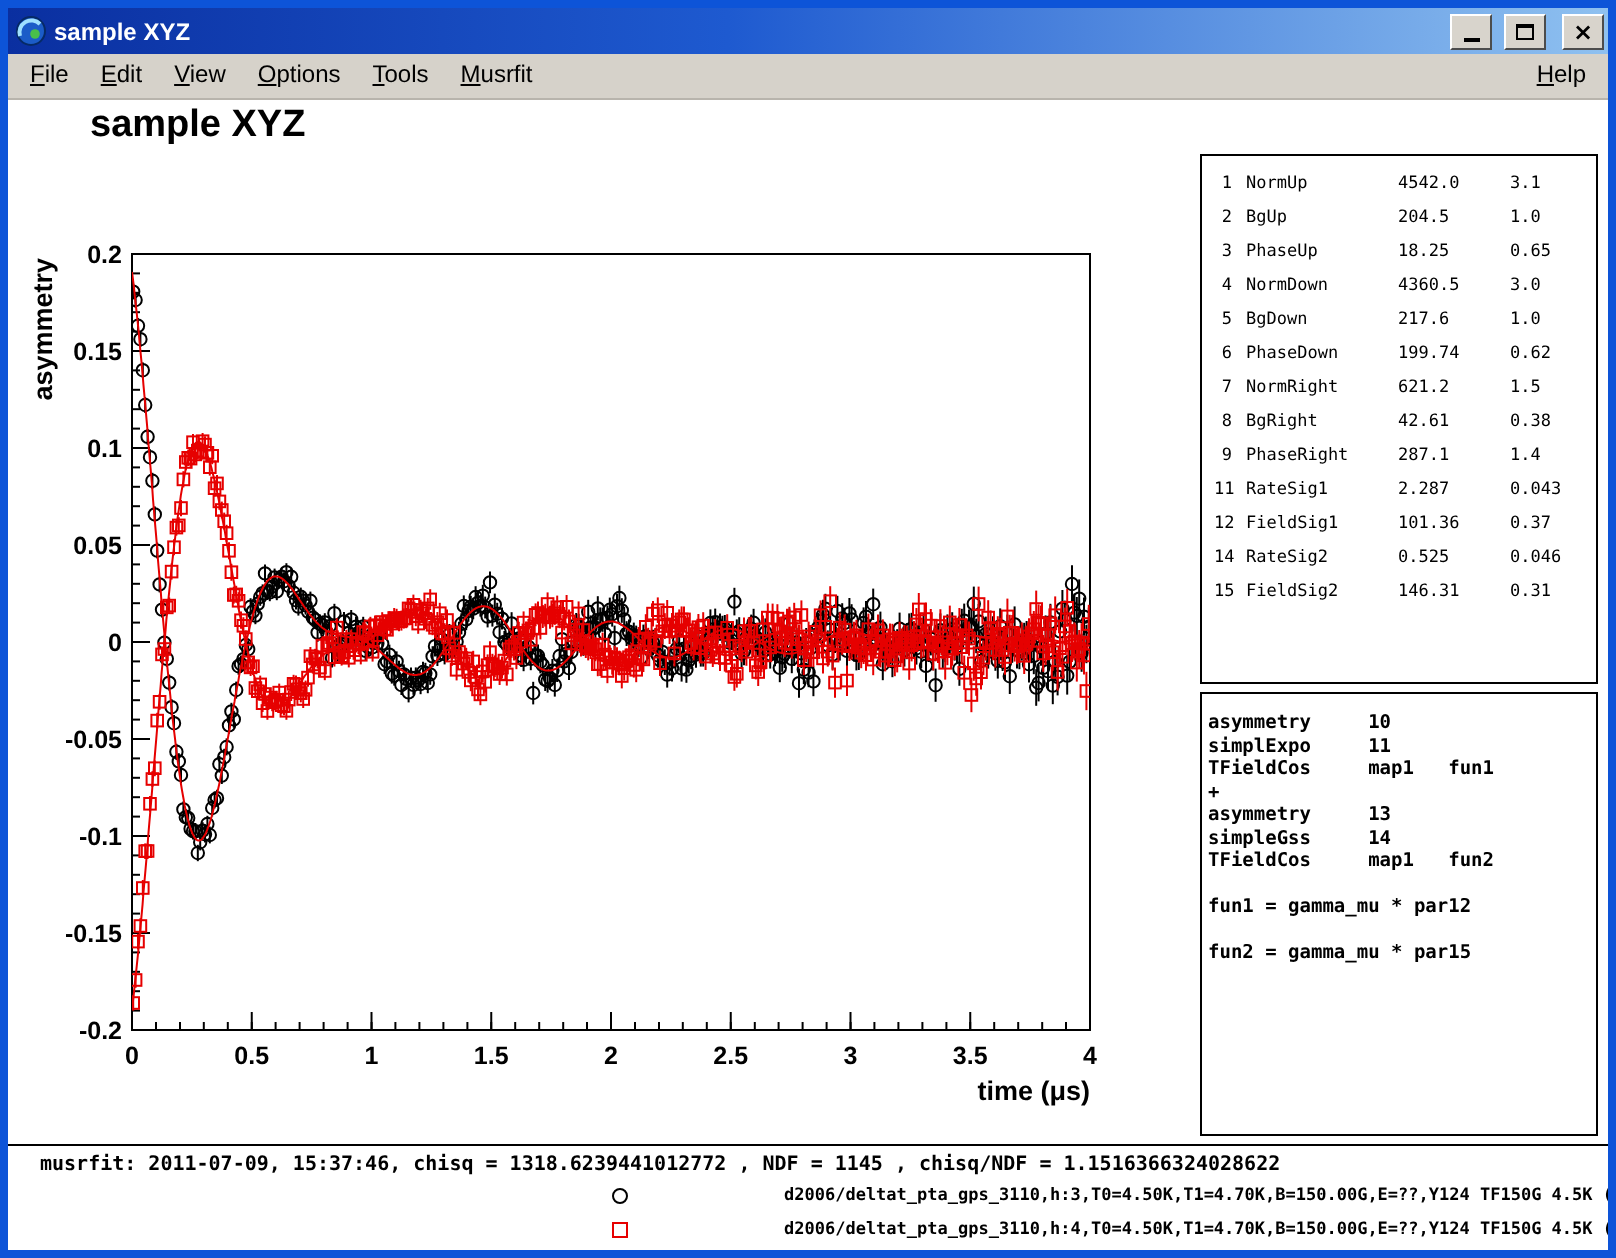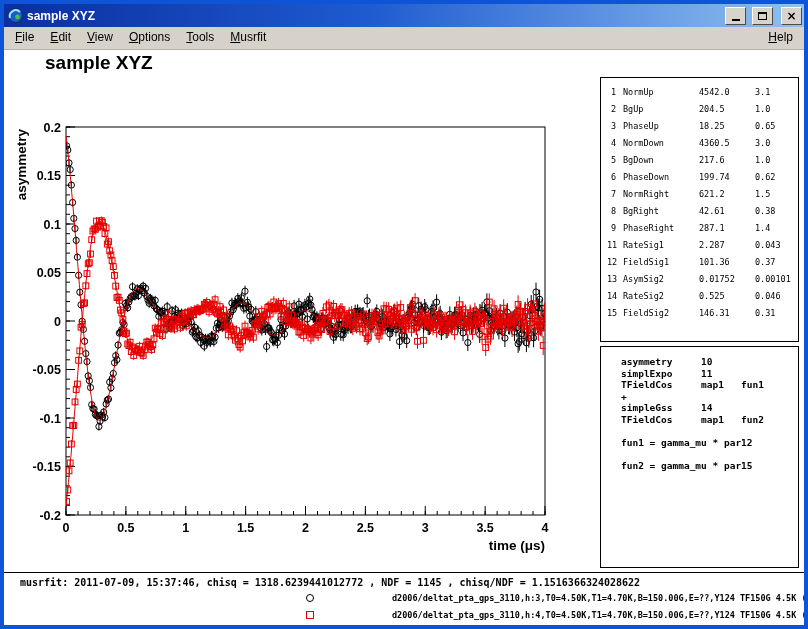--- a/index.html
+++ b/index.html
@@ -24,21 +24,21 @@
   .plot-svg{position:absolute;left:0;top:0;width:596px;height:520px}
   text.tick{font-family:"Liberation Sans",sans-serif;font-size:12.5px;font-weight:bold;fill:#000}
   text.atitle{font-family:"Liberation Sans",sans-serif;font-size:13.5px;font-weight:bold;fill:#000}
   .param-box{position:absolute;left:596px;top:27px;width:199px;height:265px;box-sizing:border-box;
              border:1px solid #000;background:#fff;font-family:"DejaVu Sans Mono",monospace;
              font-size:8.5px;padding:6px 0 0 6px;overflow:hidden}
   .prow{display:grid;grid-template-columns:16px 76px 56px auto;line-height:17px;white-space:pre}
   .p-no{text-align:right;padding-right:7px}
   .theory-box{position:absolute;left:596px;top:296px;width:199px;height:222px;box-sizing:border-box;
               border:1px solid #000;background:#fff;font-family:"DejaVu Sans Mono",monospace;
-              font-size:9.5px;font-weight:bold;padding:9px 20px;line-height:11.5px;overflow:hidden}
+              font-size:9.5px;font-weight:bold;padding:9px 3px;line-height:11.5px;overflow:hidden}
   .tline{white-space:pre;min-height:11.5px}
   .footer-sep{position:absolute;left:0;top:522px;width:800px;border-top:1px solid #000}
   .stats{position:absolute;left:16px;top:527px;font-family:"DejaVu Sans Mono",monospace;font-size:10px;font-weight:bold;white-space:nowrap}
   .legend-row{position:absolute;left:0;width:800px;height:16px}
   .legend-marker{position:absolute;left:302px;top:3px;width:8px;height:8px;box-sizing:border-box}
   .legend-marker.circle{border:1px solid #000;border-radius:50%}
   .legend-marker.square{border:1px solid #e60000}
   .legend-label{position:absolute;left:388px;top:2px;font-family:"DejaVu Sans Mono",monospace;
                 font-size:8.5px;font-weight:bold;white-space:nowrap}
 </style>
@@ -1824,30 +1824,30 @@
         <div class="prow"><span class="p-no">2</span><span class="p-name">BgUp</span><span class="p-value">204.5</span><span class="p-error">1.0</span></div>
         <div class="prow"><span class="p-no">3</span><span class="p-name">PhaseUp</span><span class="p-value">18.25</span><span class="p-error">0.65</span></div>
         <div class="prow"><span class="p-no">4</span><span class="p-name">NormDown</span><span class="p-value">4360.5</span><span class="p-error">3.0</span></div>
         <div class="prow"><span class="p-no">5</span><span class="p-name">BgDown</span><span class="p-value">217.6</span><span class="p-error">1.0</span></div>
         <div class="prow"><span class="p-no">6</span><span class="p-name">PhaseDown</span><span class="p-value">199.74</span><span class="p-error">0.62</span></div>
         <div class="prow"><span class="p-no">7</span><span class="p-name">NormRight</span><span class="p-value">621.2</span><span class="p-error">1.5</span></div>
         <div class="prow"><span class="p-no">8</span><span class="p-name">BgRight</span><span class="p-value">42.61</span><span class="p-error">0.38</span></div>
         <div class="prow"><span class="p-no">9</span><span class="p-name">PhaseRight</span><span class="p-value">287.1</span><span class="p-error">1.4</span></div>
         <div class="prow"><span class="p-no">11</span><span class="p-name">RateSig1</span><span class="p-value">2.287</span><span class="p-error">0.043</span></div>
         <div class="prow"><span class="p-no">12</span><span class="p-name">FieldSig1</span><span class="p-value">101.36</span><span class="p-error">0.37</span></div>
-        <div class="prow"><span class="p-no">13</span><span class="p-name">AsymSig2</span><span class="p-value">0.01752</span><span class="p-error">0.00101</span></div>
         <div class="prow"><span class="p-no">14</span><span class="p-name">RateSig2</span><span class="p-value">0.525</span><span class="p-error">0.046</span></div>
         <div class="prow"><span class="p-no">15</span><span class="p-name">FieldSig2</span><span class="p-value">146.31</span><span class="p-error">0.31</span></div>
       </div>
 
     <div class="theory-box">
         <div class="tline">asymmetry     10</div>
         <div class="tline">simplExpo     11</div>
         <div class="tline">TFieldCos     map1   fun1</div>
         <div class="tline">+</div>
+        <div class="tline">asymmetry     13</div>
         <div class="tline">simpleGss     14</div>
         <div class="tline">TFieldCos     map1   fun2</div>
         <div class="tline">&nbsp;</div>
         <div class="tline">fun1 = gamma_mu * par12</div>
         <div class="tline">&nbsp;</div>
         <div class="tline">fun2 = gamma_mu * par15</div>
       </div>
 
     <div class="footer-sep"></div>
     <div class="stats">musrfit: 2011-07-09, 15:37:46, chisq = 1318.6239441012772 , NDF = 1145 , chisq/NDF = 1.1516366324028622</div>

